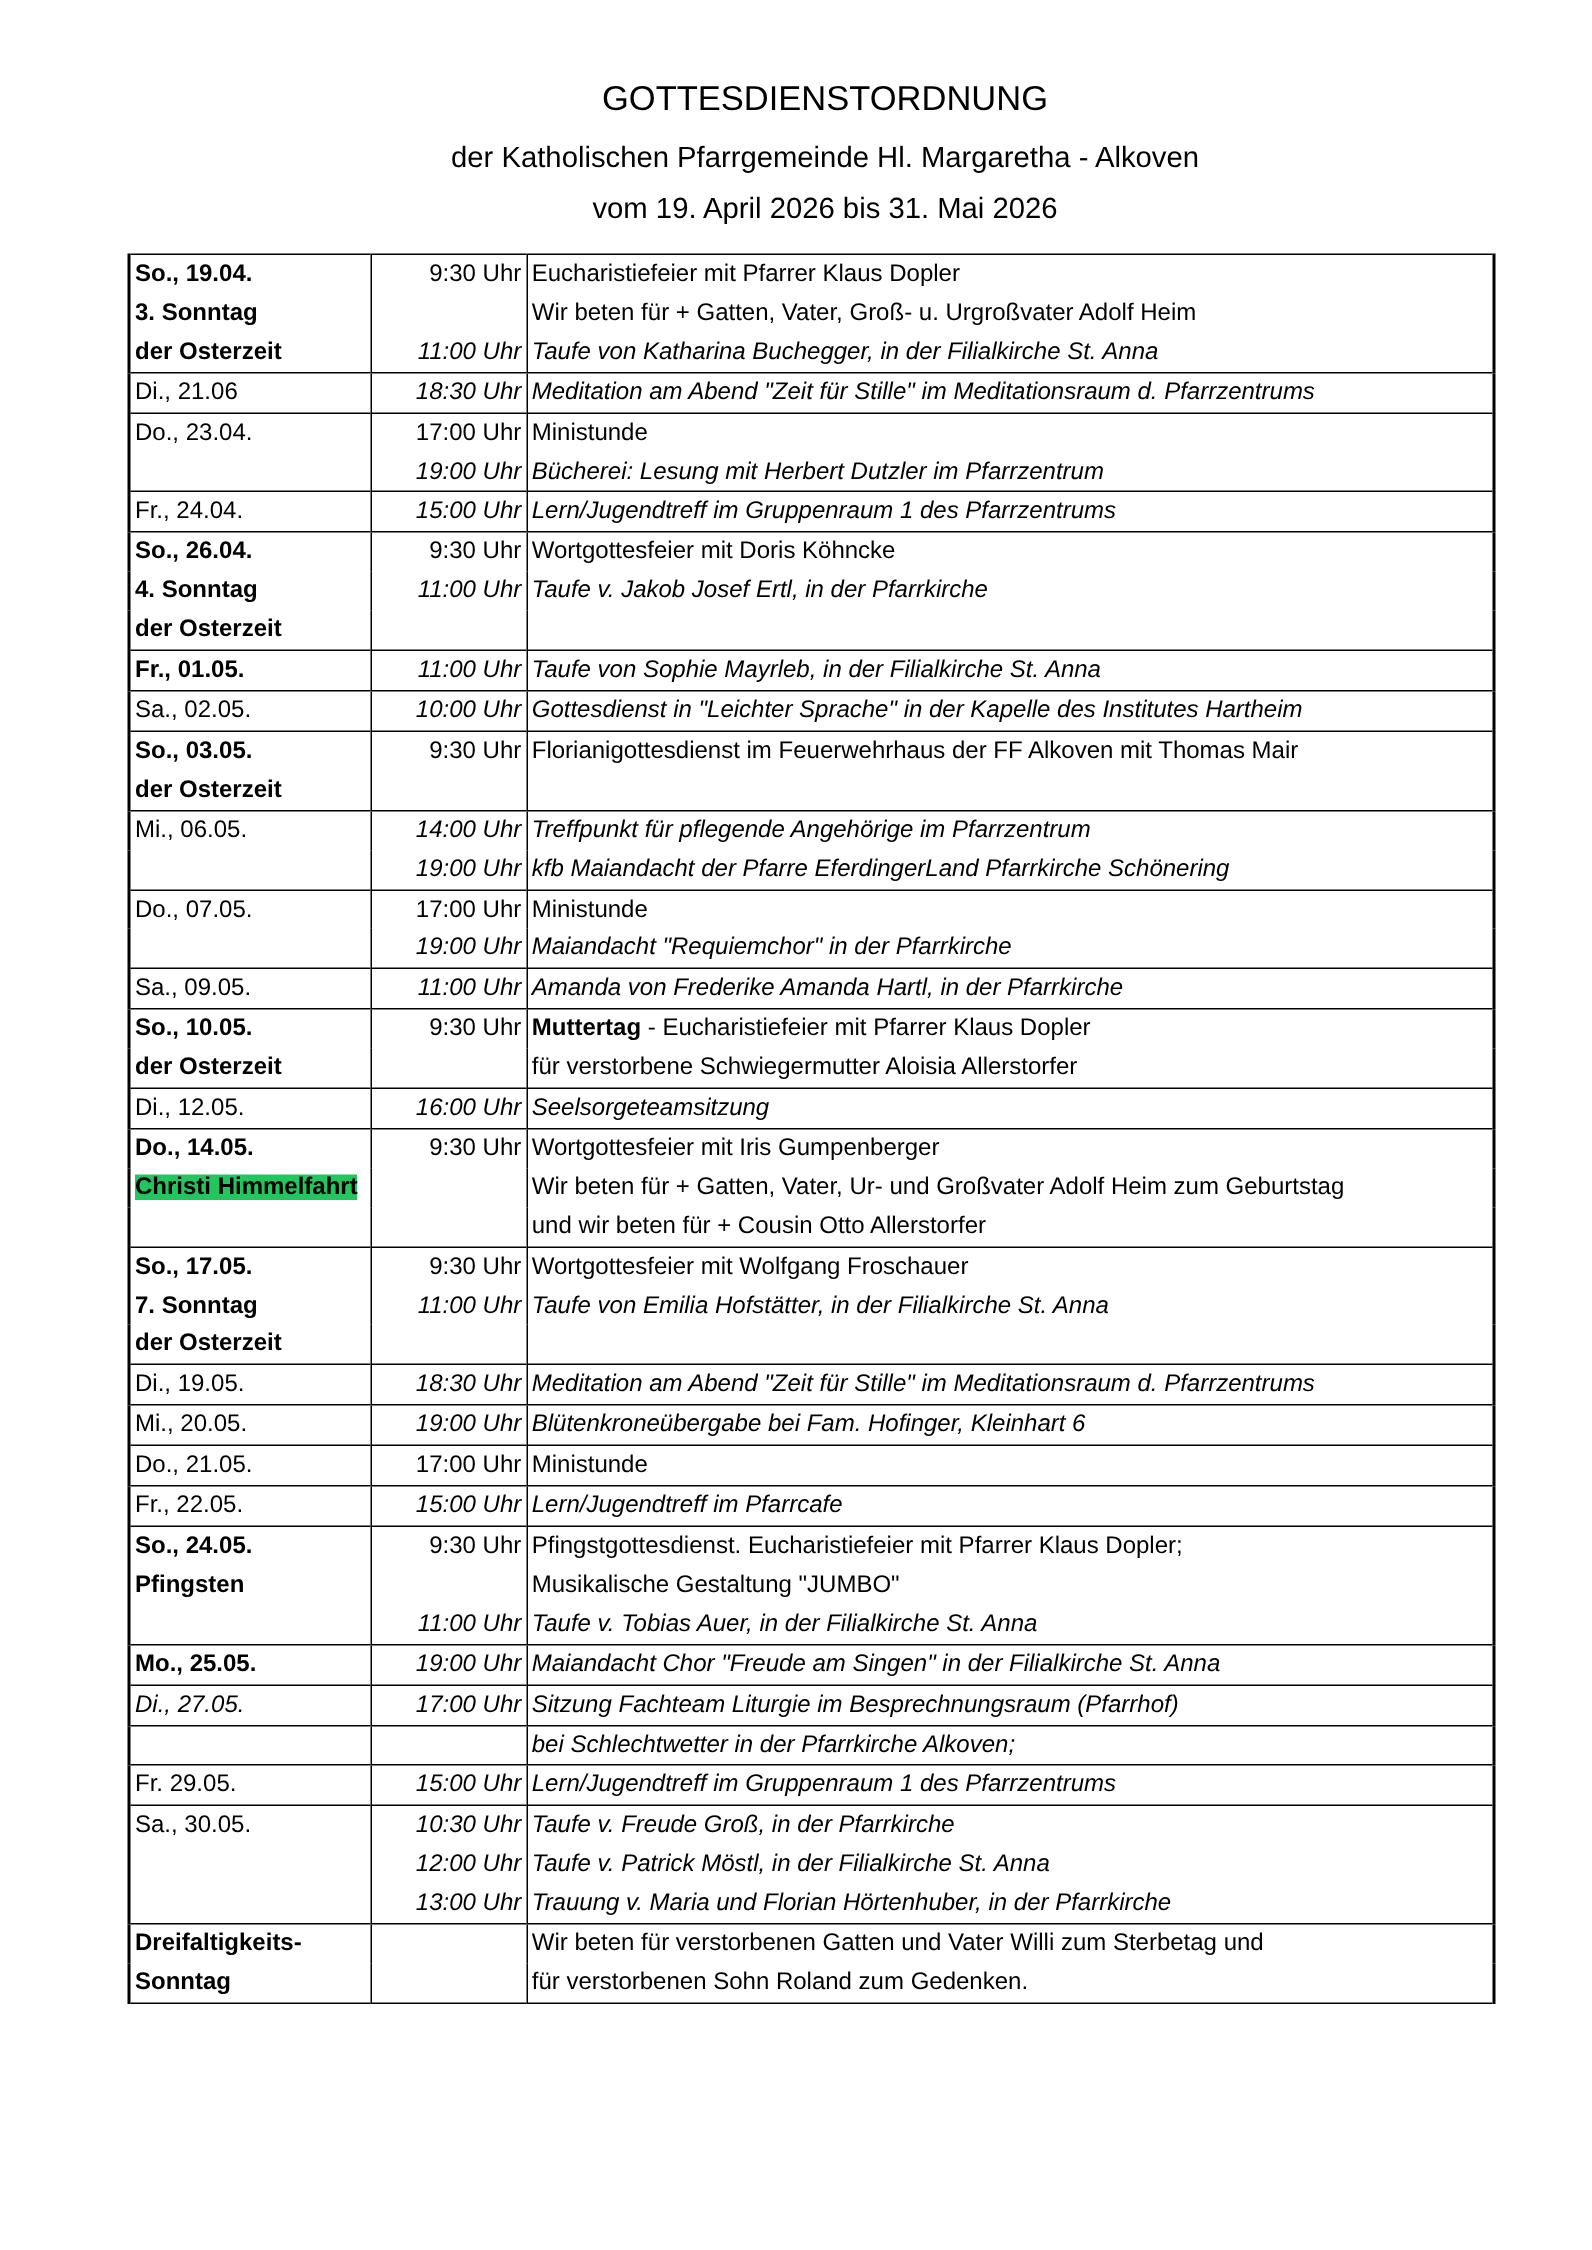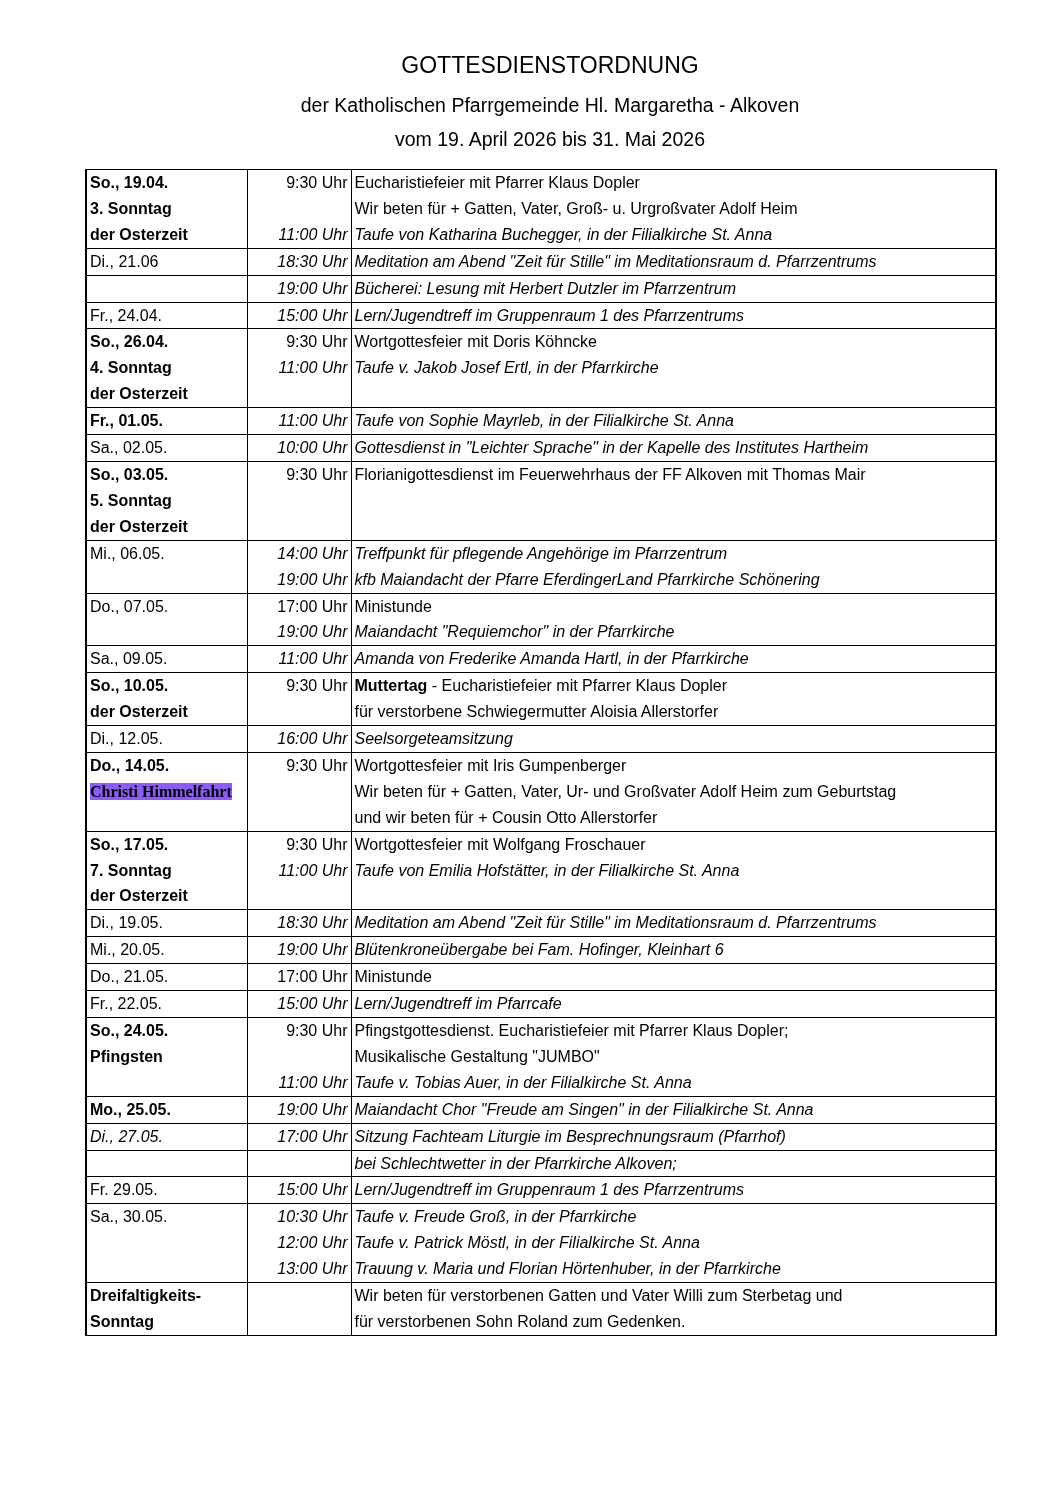--- a/index.html
+++ b/index.html
@@ -23,21 +23,21 @@
   table.sched tbody.grp { border-top: 1.5px solid #000; border-bottom: 1.5px solid #000; }
   table.sched td {
     height: 25.9px; padding: 0 3px; line-height: 25.9px; white-space: nowrap;
     vertical-align: middle; box-sizing: border-box; overflow: visible;
   }
   td.d { border-left: 2px solid #000; border-right: 1.5px solid #000; }
   td.t { text-align: right; border-right: 1.5px solid #000; padding-right: 3px; }
   td.e { border-right: 2px solid #000; }
   .b { font-weight: bold; }
   .i { font-style: italic; }
-  .over { position: relative; z-index: 2; background: #8b5cf6; font-family: Liberation Serif, serif; }
+  .over { position: relative; z-index: 2; background: #22c55e; }
 </style>
 </head>
 <body>
 
 <div class="hdr title">GOTTESDIENSTORDNUNG</div>
 <div class="hdr sub1">der Katholischen Pfarrgemeinde Hl. Margaretha - Alkoven</div>
 <div class="hdr sub2">vom 19. April 2026 bis 31. Mai 2026</div>
 
 <table class="sched">
   <colgroup>
@@ -64,20 +64,25 @@
     </tbody>
     <tbody class="grp">
       <tr>
         <td class="d"><span>Di., 21.06</span></td>
         <td class="t i">18:30 Uhr</td>
         <td class="e i"><span>Meditation am Abend "Zeit für Stille" im Meditationsraum d. Pfarrzentrums</span></td>
       </tr>
     </tbody>
     <tbody class="grp">
       <tr>
+        <td class="d"><span>Do., 23.04.</span></td>
+        <td class="t">17:00 Uhr</td>
+        <td class="e"><span>Ministunde</span></td>
+      </tr>
+      <tr>
         <td class="d"><span></span></td>
         <td class="t i">19:00 Uhr</td>
         <td class="e i"><span>Bücherei: Lesung mit Herbert Dutzler im Pfarrzentrum</span></td>
       </tr>
     </tbody>
     <tbody class="grp">
       <tr>
         <td class="d"><span>Fr., 24.04.</span></td>
         <td class="t i">15:00 Uhr</td>
         <td class="e i"><span>Lern/Jugendtreff im Gruppenraum 1 des Pfarrzentrums</span></td>
@@ -114,25 +119,20 @@
         <td class="e i"><span>Gottesdienst in "Leichter Sprache" in der Kapelle des Institutes Hartheim</span></td>
       </tr>
     </tbody>
     <tbody class="grp">
       <tr>
         <td class="d b"><span>So., 03.05.</span></td>
         <td class="t">9:30 Uhr</td>
         <td class="e"><span>Florianigottesdienst im Feuerwehrhaus der FF Alkoven mit Thomas Mair</span></td>
       </tr>
       <tr>
-        <td class="d b"><span>5. Sonntag</span></td>
-        <td class="t"></td>
-        <td class="e"><span></span></td>
-      </tr>
-      <tr>
         <td class="d b"><span>der Osterzeit</span></td>
         <td class="t"></td>
         <td class="e"><span></span></td>
       </tr>
     </tbody>
     <tbody class="grp">
       <tr>
         <td class="d"><span>Mi., 06.05.</span></td>
         <td class="t i">14:00 Uhr</td>
         <td class="e i"><span>Treffpunkt für pflegende Angehörige im Pfarrzentrum</span></td>

